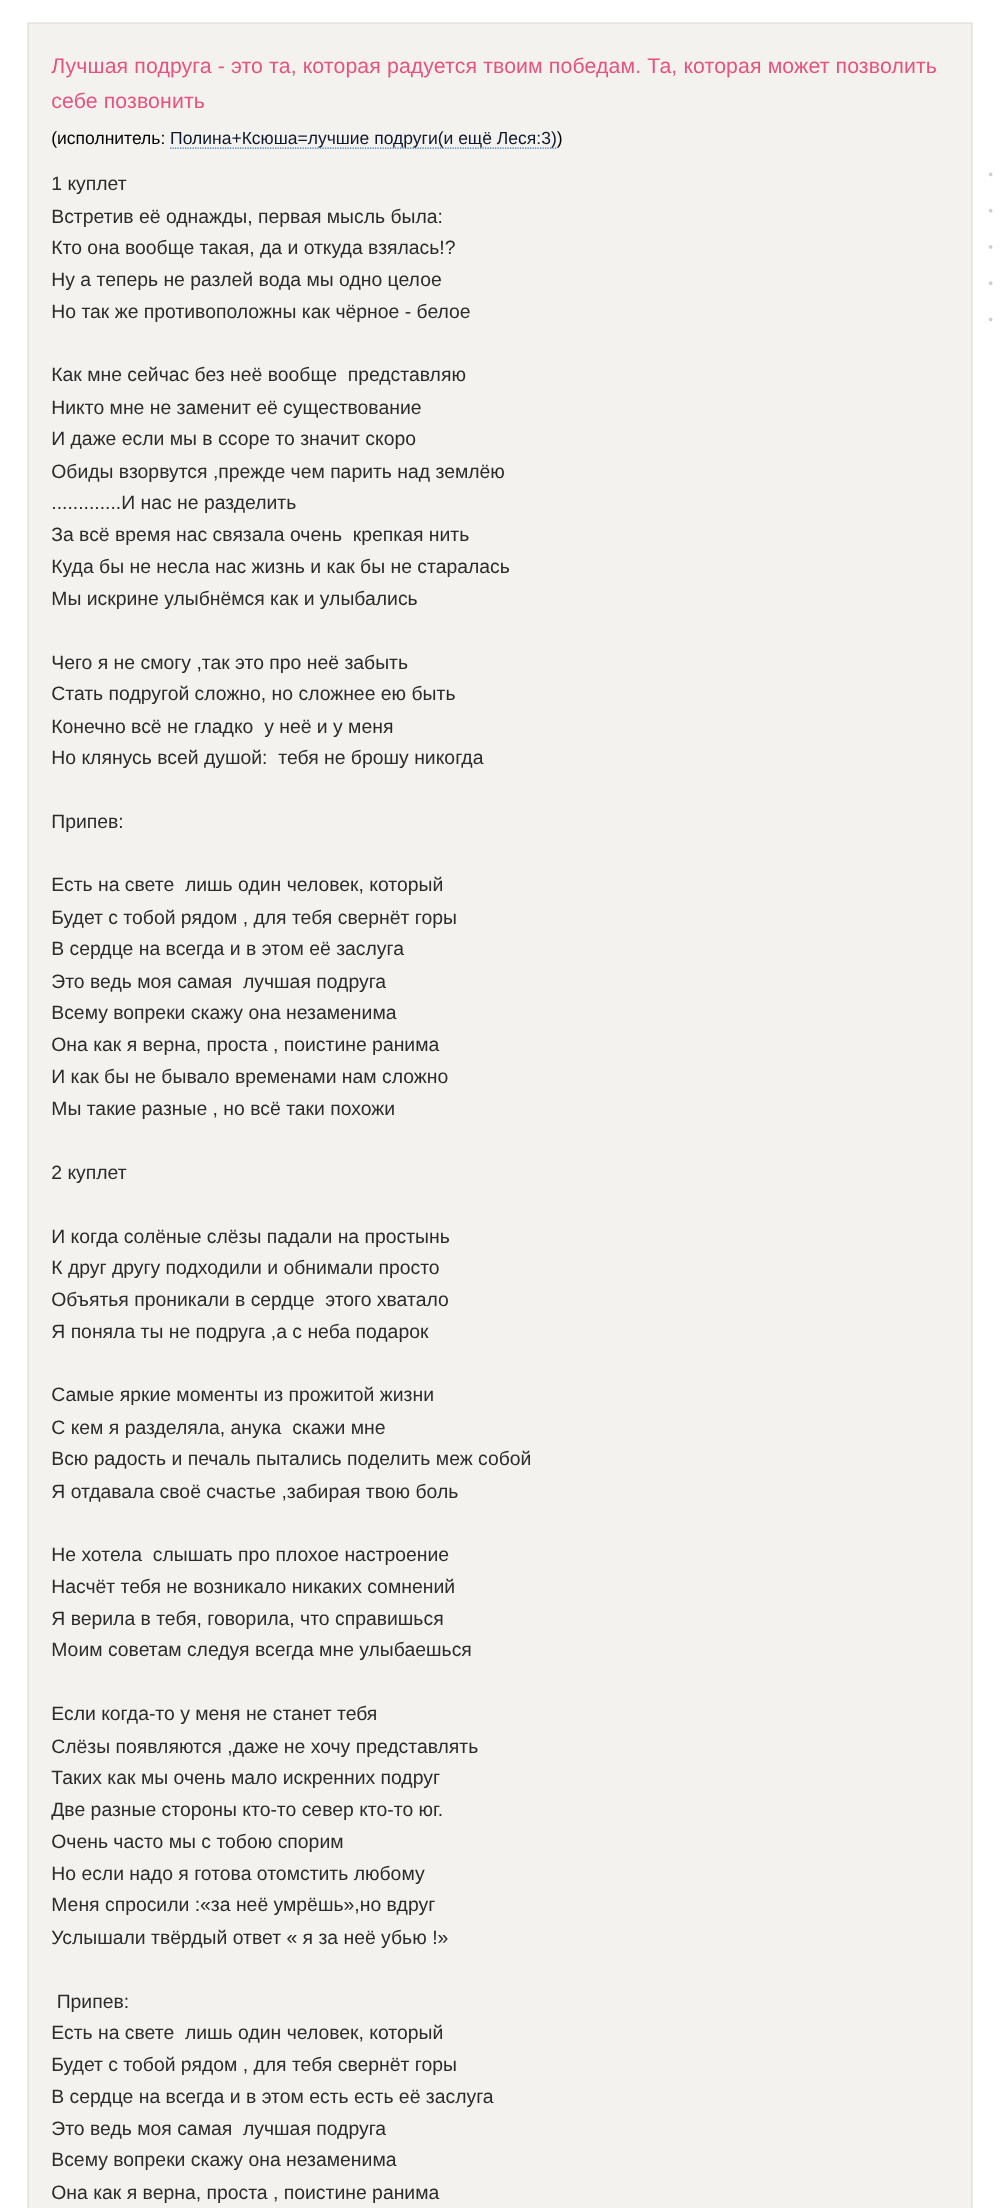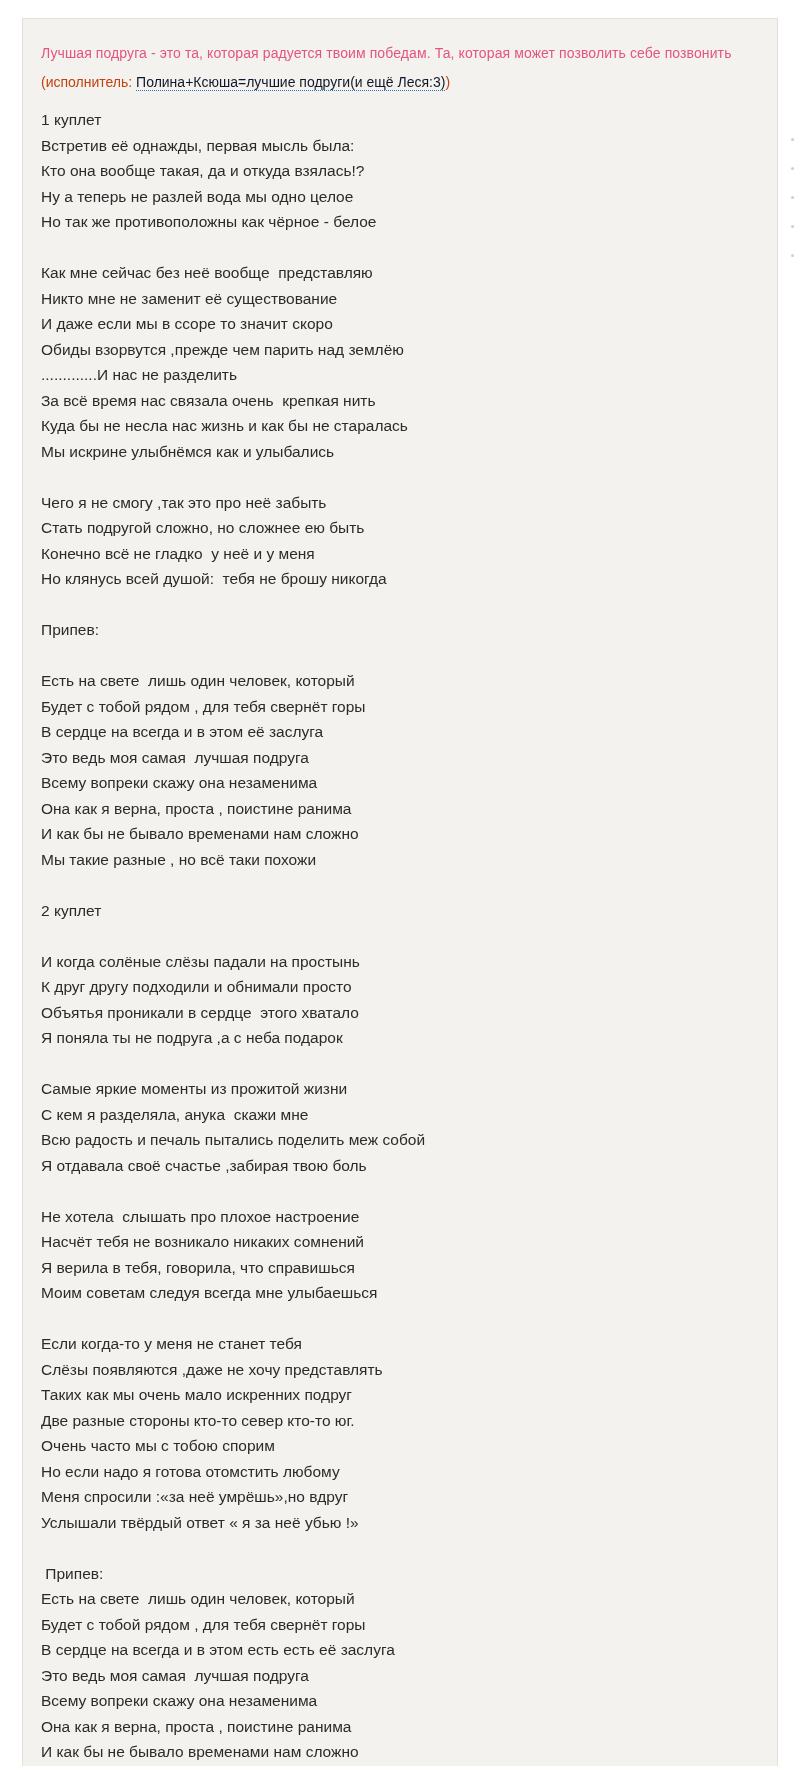--- a/index.html
+++ b/index.html
@@ -25,34 +25,34 @@
     margin: 18px 22px 0 22px;
     background: #f4f2ef;
     border: 1px solid #e2ded8;
     box-sizing: border-box;
     padding: 20px 18px 14px 18px;
     min-height: 1712px;
     position: relative;
   }
   .song-title {
     color: #e4547f;
-    font-size: 14px;
+    font-size: 17px;
     line-height: 28px;
     font-weight: normal;
     margin: 0 0 6px 0;
     letter-spacing: 0.1px;
   }
   .performer {
     font-size: 14px;
     color: #4a4a4a;
     margin: 0 0 16px 0;
     line-height: 18px;
   }
   .performer .paren {
-    color: #c2410c;
+    color: #000000;
   }
   .performer a {
     color: #0f172a;
     text-decoration: none;
     border-bottom: 1px dotted #2f6fba;
   }
   .lyrics {
     font-size: 15.5px;
     line-height: 25.5px;
     color: #2b2b2b;

